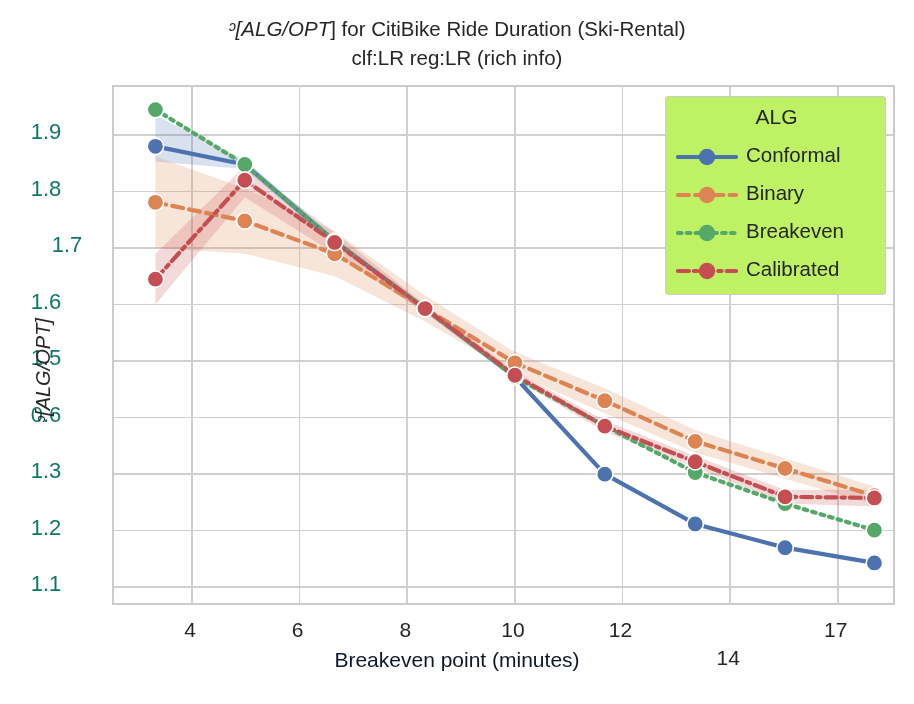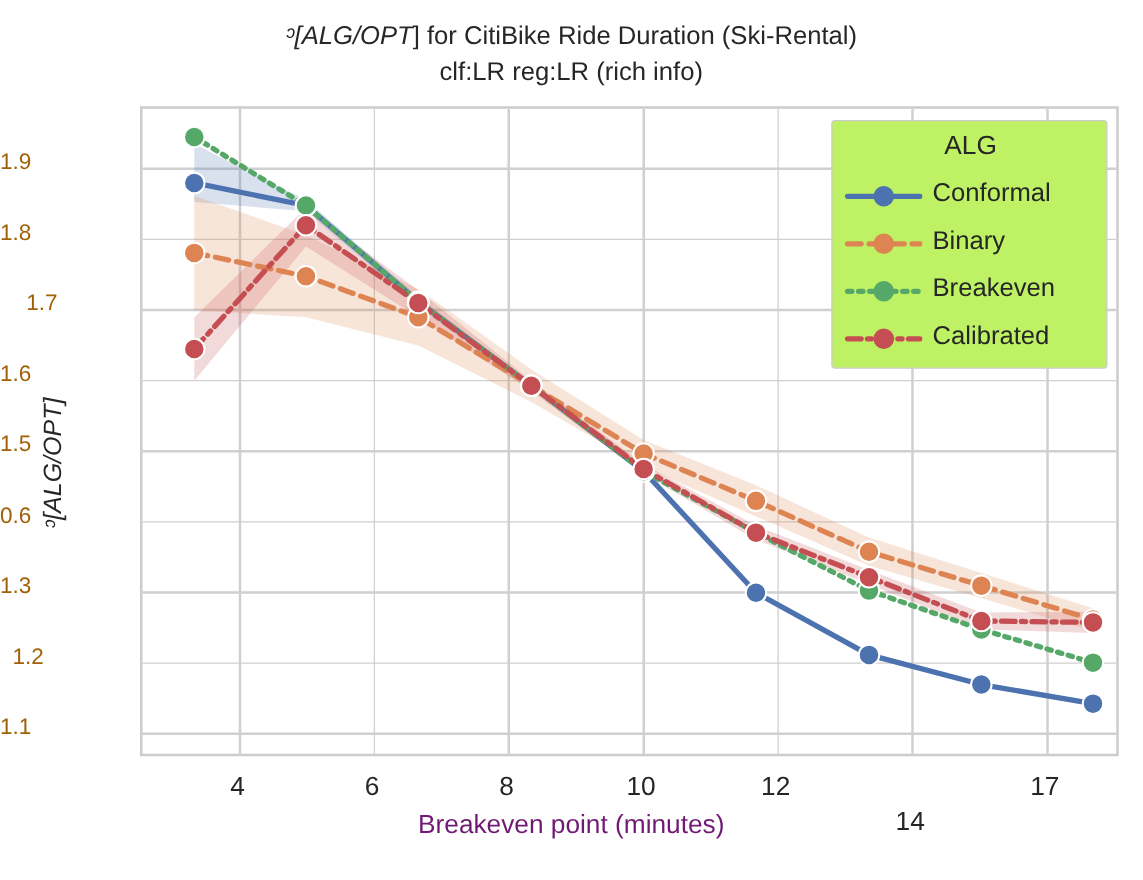--- a/index.html
+++ b/index.html
@@ -11,24 +11,24 @@
   .ital{font-style:italic;}
 
   .plot-frame{position:absolute;left:112px;top:85px;width:783px;height:520px;
      background:#ffffff;box-sizing:border-box;border:2.5px solid #cccccc;}
   .gridline{position:absolute;background:#d0d0d0;}
   .gridline.h{left:0;right:0;height:1.6px;}
   .gridline.v{top:0;bottom:0;width:1.6px;}
 
   svg.series-layer{position:absolute;left:0;top:0;width:783px;height:520px;overflow:visible;}
 
-  .ytick{position:absolute;right:0;width:92px;text-align:left;font-size:18px;color:#a16207;}
+  .ytick{position:absolute;right:0;width:92px;text-align:center;font-size:22px;color:#0f766e;}
   .xtick{position:absolute;top:0;width:70px;text-align:center;font-size:21px;color:#262626;}
   .ylabel{position:absolute;font-size:20px;color:#262626;transform:rotate(-90deg);transform-origin:left top;white-space:nowrap;font-style:italic;}
-  .xlabel{position:absolute;left:0;top:648px;width:914px;text-align:center;font-size:21px;color:#701a75;}
+  .xlabel{position:absolute;left:0;top:648px;width:914px;text-align:center;font-size:21px;color:#0f172a;}
 
   .legend{position:absolute;left:665px;top:96px;width:221px;height:199px;
      background:#bef264;border:1.4px solid #cccccc;border-radius:3px;box-sizing:border-box;}
   .legend-title{position:absolute;left:0;top:8px;width:221px;text-align:center;font-size:21px;color:#262626;}
   .legend-row{position:absolute;left:0;width:221px;height:36px;}
   .legend-sample{position:absolute;left:10px;top:0;width:62px;height:36px;}
   .legend-label{position:absolute;left:80px;top:4px;font-size:20.5px;color:#262626;white-space:nowrap;}
 </style>
 </head>
 <body>
@@ -107,21 +107,21 @@
   </div>
 
   <div id="yticks">
       <div class="ytick" style="left: 0px; top: 119.043px;">1.9</div>
       <div class="ytick" style="left: 0px; top: 175.565px;">1.8</div>
       <div class="ytick" style="left: 0px; top: 232.087px; padding-left: 21px;">1.7</div>
       <div class="ytick" style="left: 0px; top: 288.609px;">1.6</div>
       <div class="ytick" style="left: 0px; top: 345.13px;">1.5</div>
       <div class="ytick" style="left: 0px; top: 401.652px;">0.6</div>
       <div class="ytick" style="left: 0px; top: 458.174px;">1.3</div>
-      <div class="ytick" style="left: 0px; top: 514.696px; margin-left: 10px;">1.2</div>
+      <div class="ytick" style="left: 0px; top: 514.696px;">1.2</div>
       <div class="ytick" style="left: 0px; top: 571.217px;">1.1</div>
     </div>
   <div id="xticks">
       <div class="xtick" style="left: 155.031px; top: 618px;">4</div>
       <div class="xtick" style="left: 262.66px; top: 618px;">6</div>
       <div class="xtick" style="left: 370.289px; top: 618px;">8</div>
       <div class="xtick" style="left: 477.918px; top: 618px;">10</div>
       <div class="xtick" style="left: 585.546px; top: 618px;">12</div>
       <div class="xtick" style="left: 693.175px; top: 646px; text-align: center;">14</div>
       <div class="xtick" style="left: 800.804px; top: 618px;">17</div>

